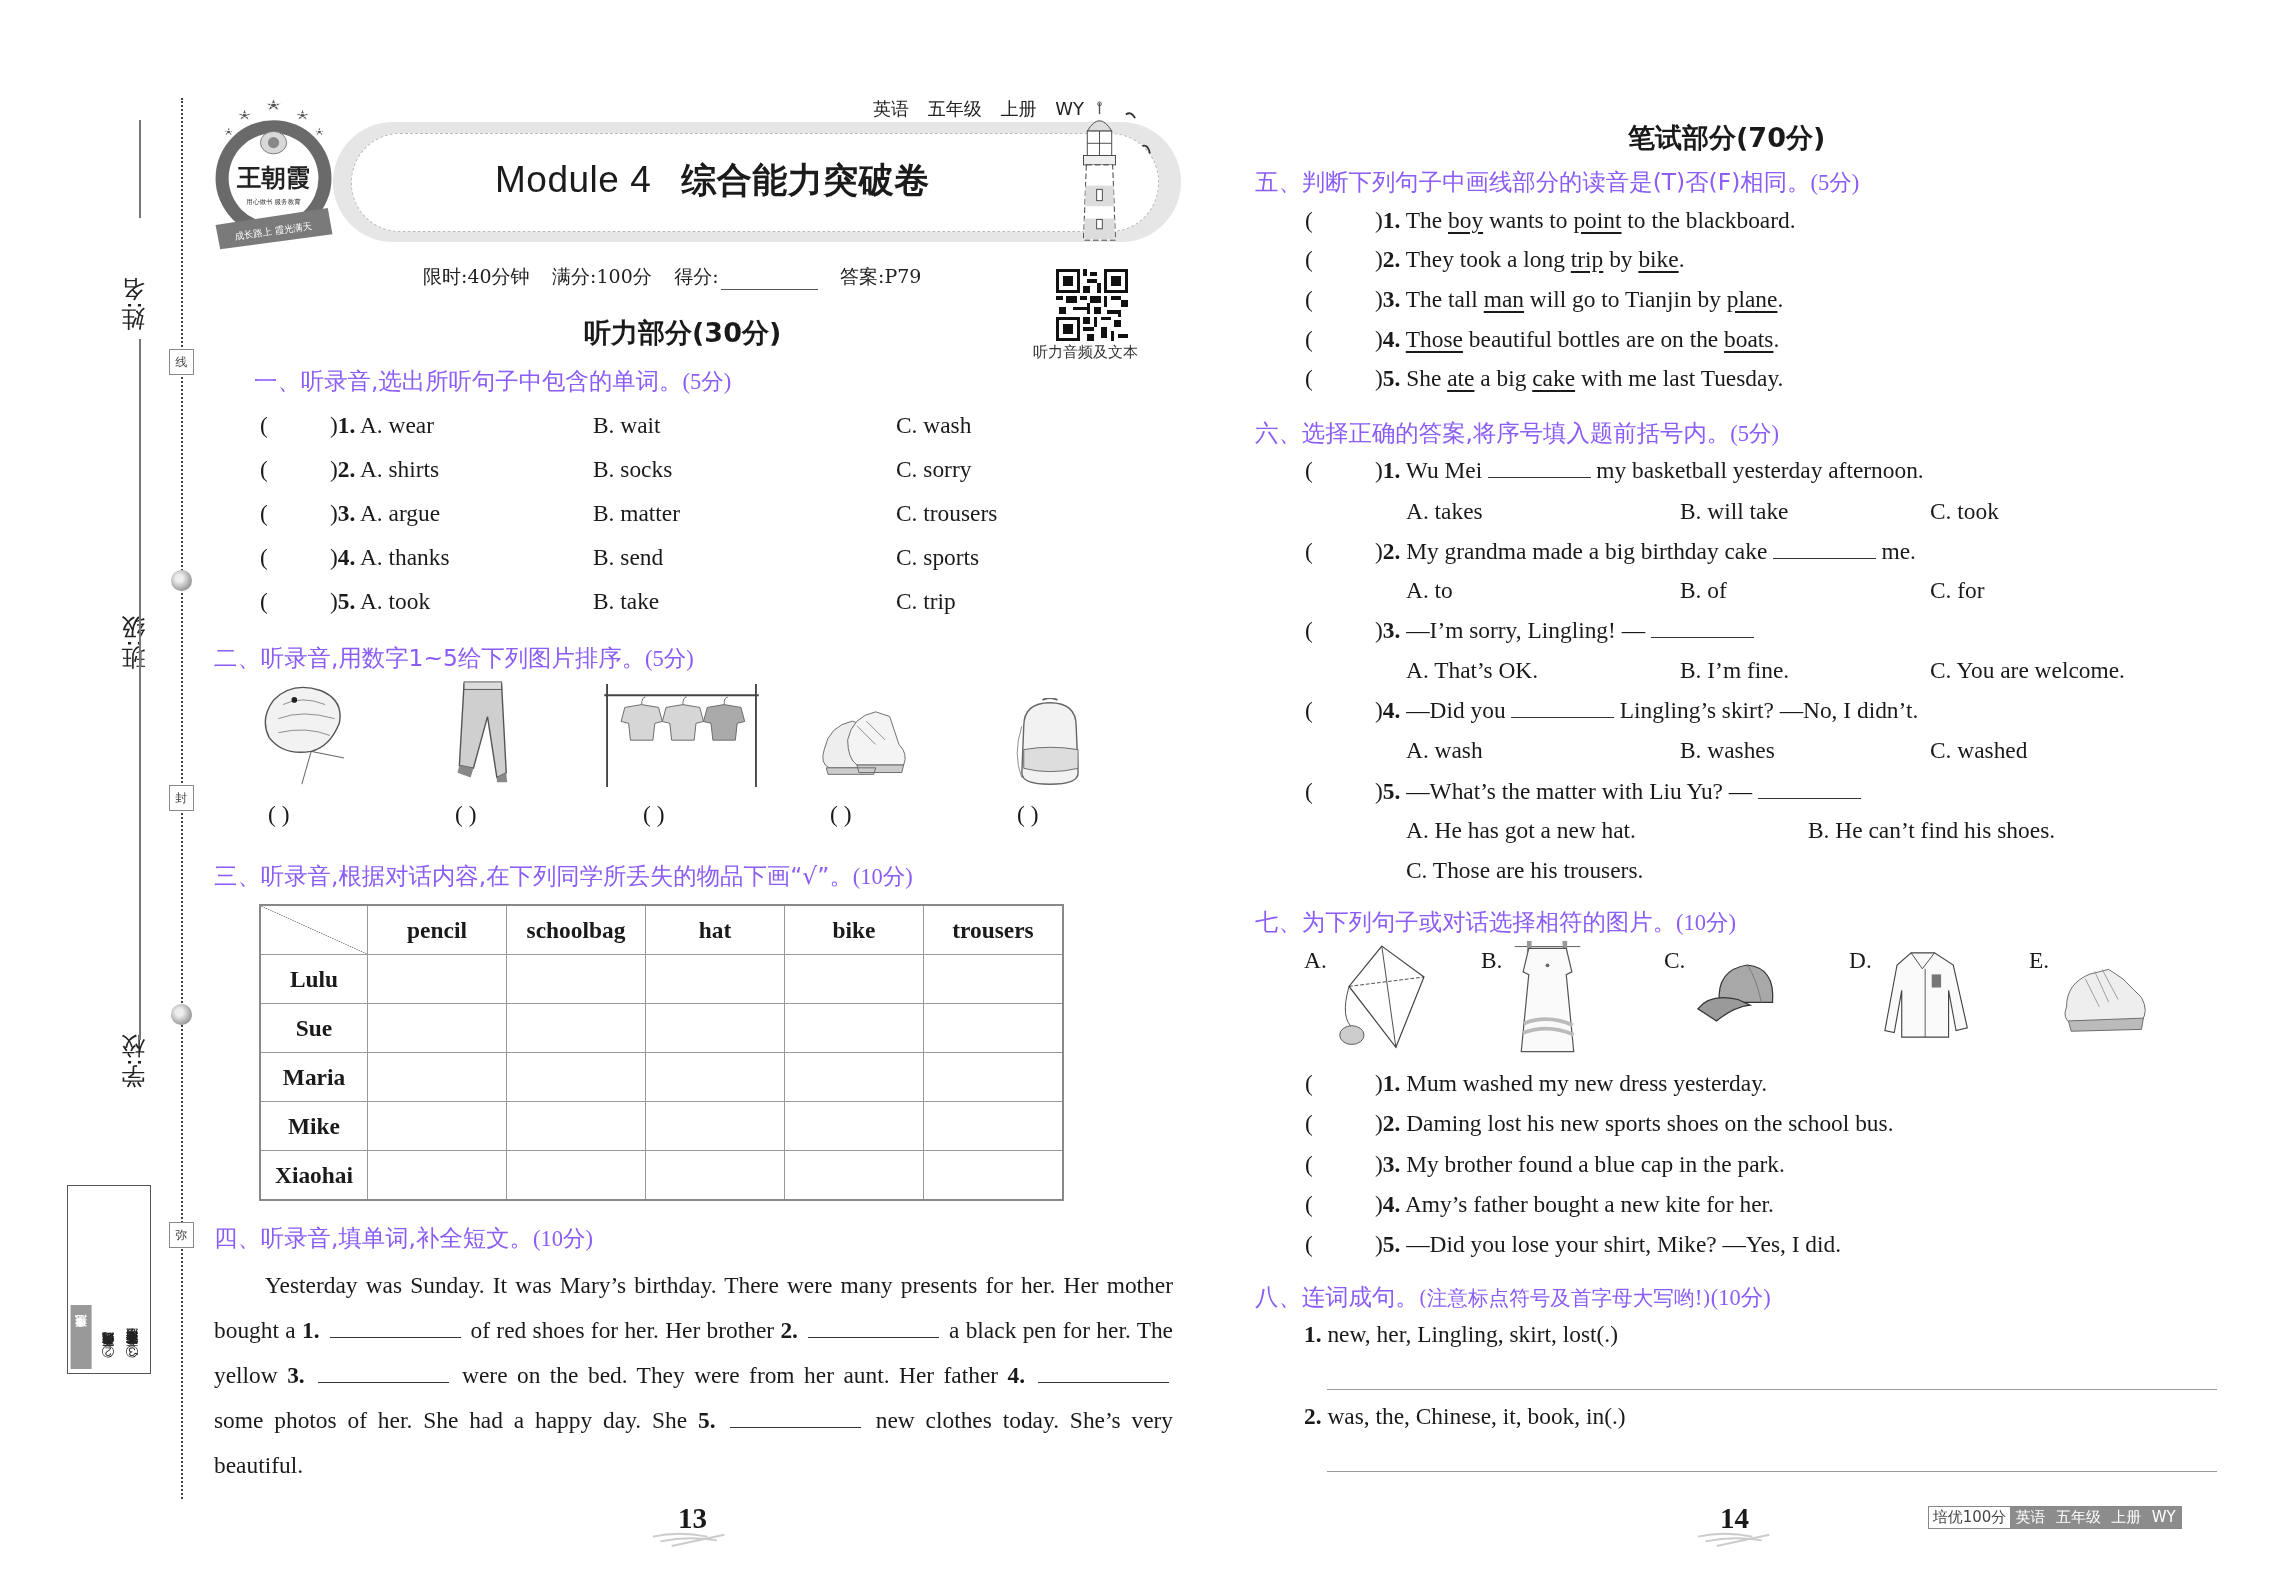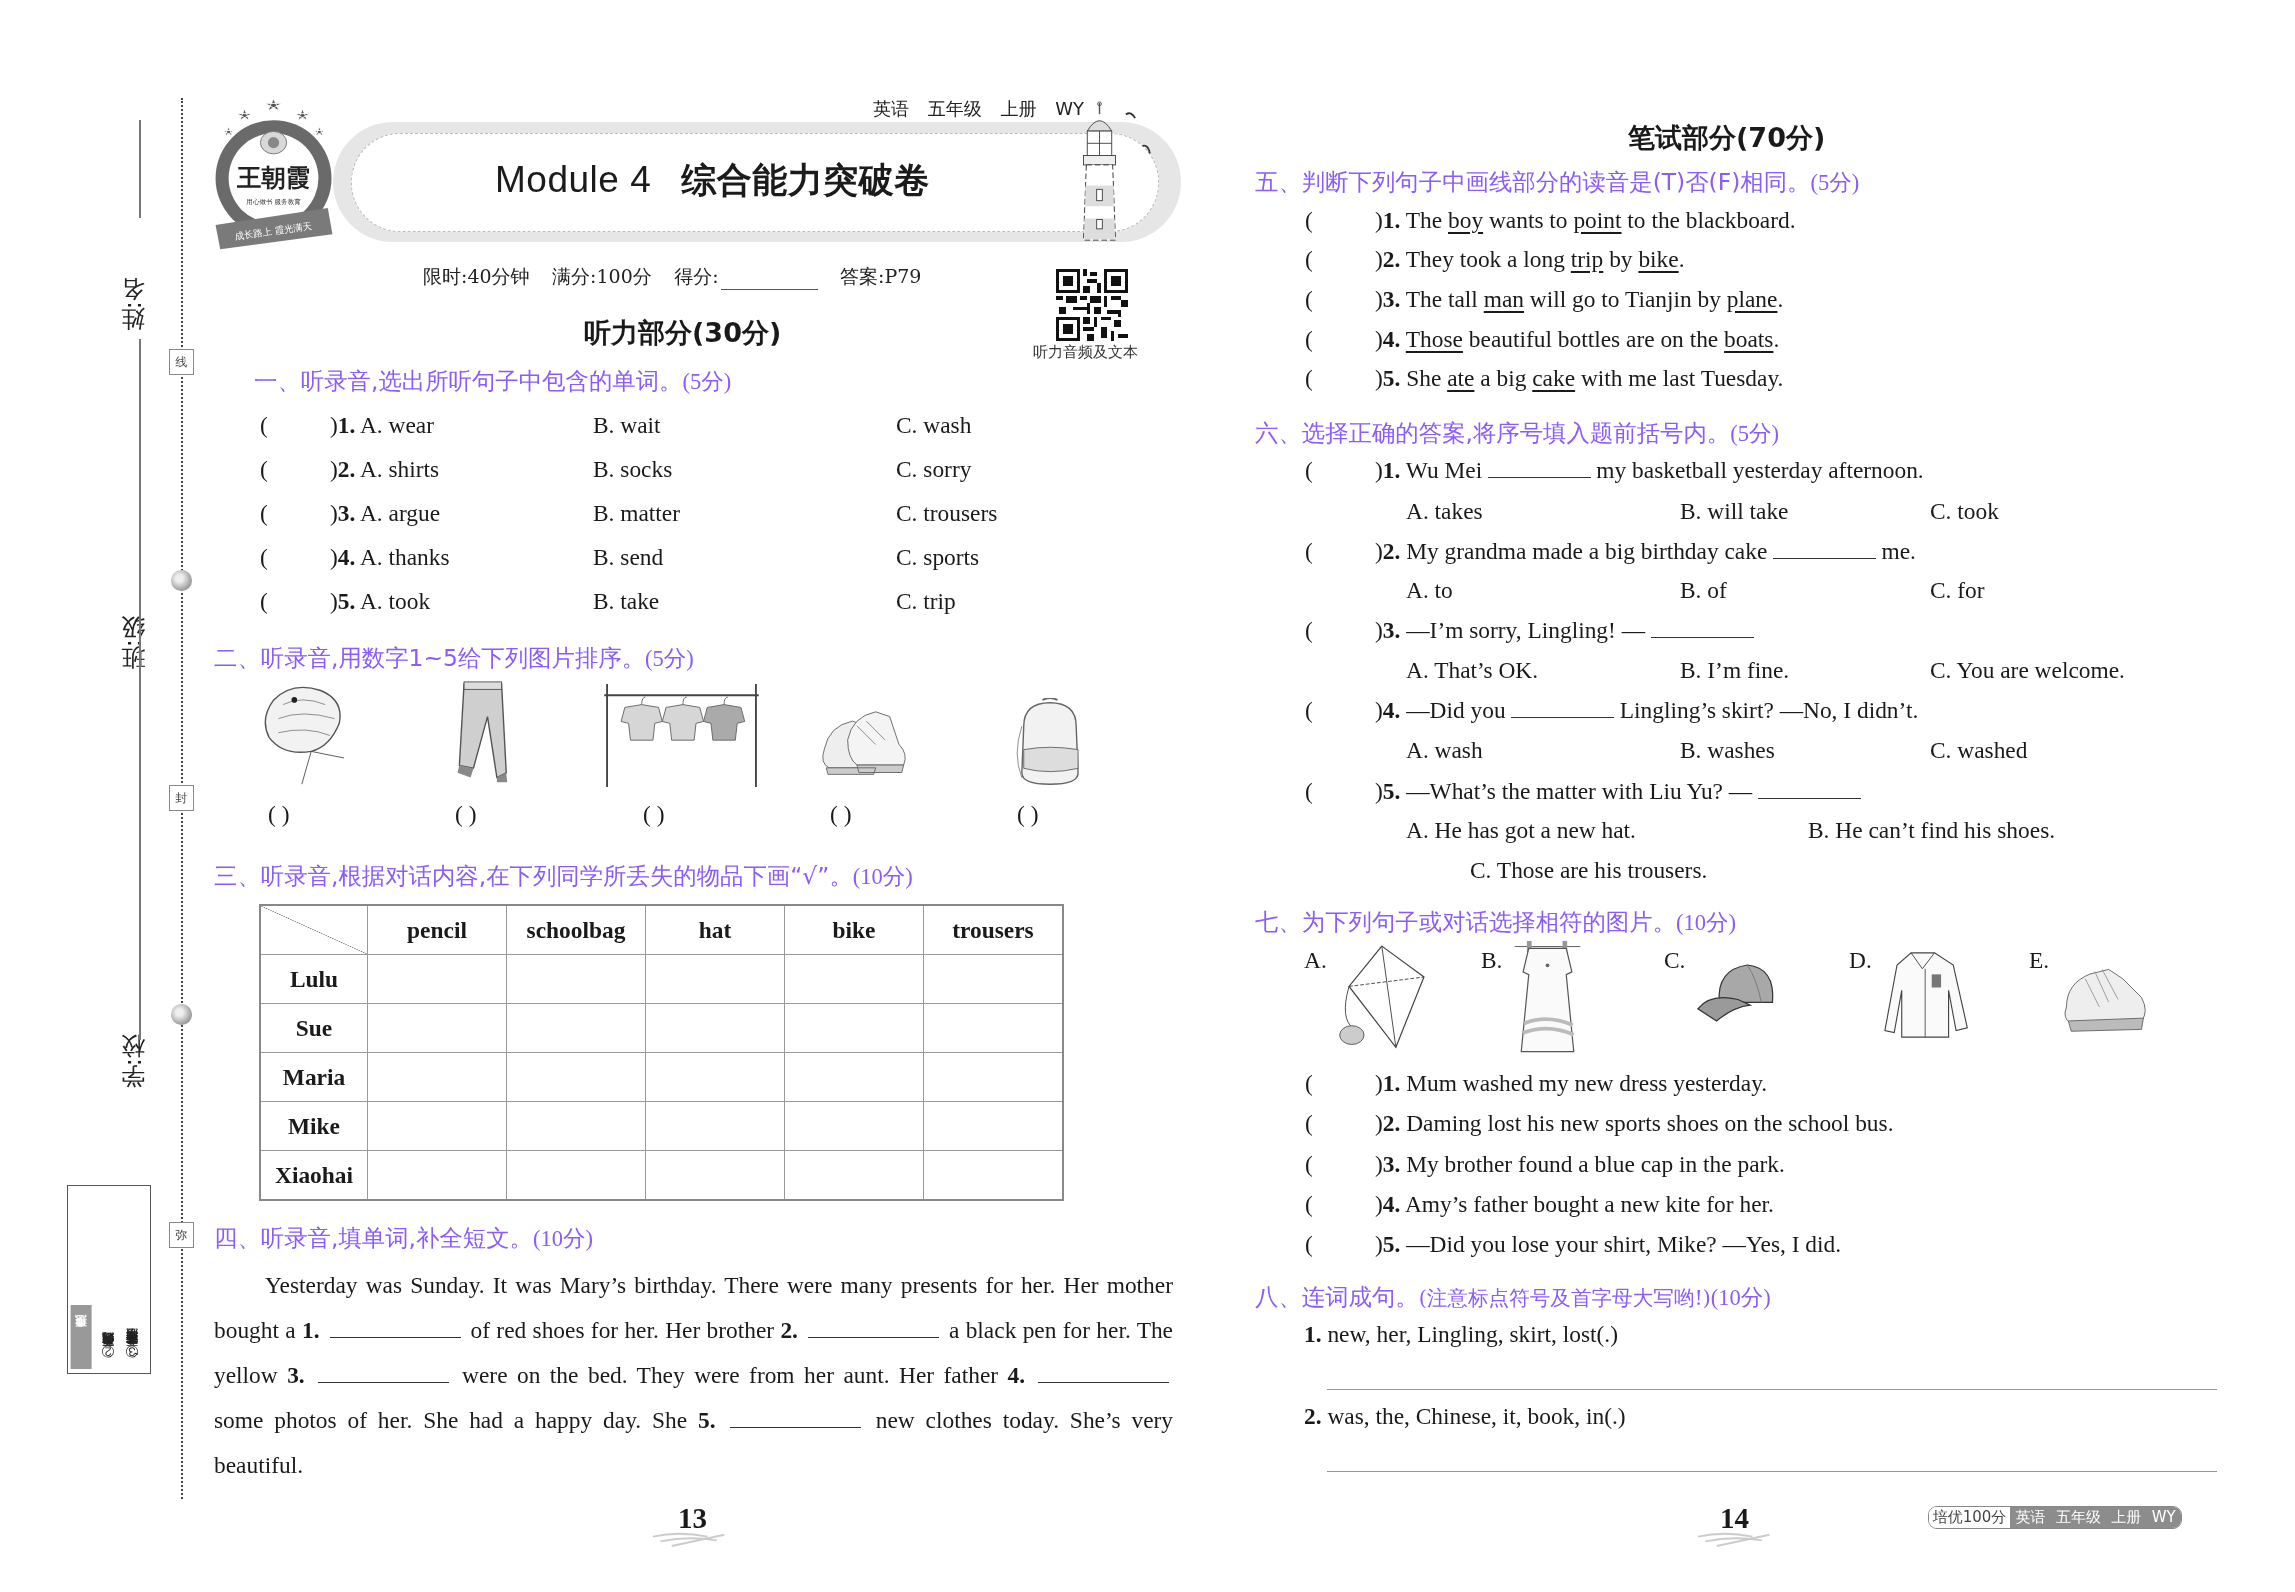--- a/index.html
+++ b/index.html
@@ -59,21 +59,21 @@
   table.lost td.name { width:106px; }
 
   .para { position:absolute; left:214px; top:1263px; width:959px; font-size:23.4px; line-height:45px; text-align:justify; text-align-last:left; }
   .para .ind { display:inline-block; width:51px; }
   .para .bl { display:inline-block; width:131px; border-bottom:1.4px solid #333; height:19px; margin:0 3.7px; vertical-align:baseline; }
 
   .pagenum { position:absolute; font-size:29px; font-weight:bold; font-family:"Liberation Serif","DejaVu Serif",serif; }
   .wave { position:absolute; width:79px; height:19px; }
 
   .ansline { position:absolute; left:1327px; width:890px; border-top:1.9px solid #999; }
-  .footer-badge { position:absolute; left:1928px; top:1506px; height:20.6px; display:flex; border:1.4px solid #888; border-radius:9px; overflow:hidden; font-family:"DejaVu Sans",sans-serif; font-size:15px; }
+  .footer-badge { position:absolute; left:1928px; top:1506px; height:20.6px; display:flex; border:1.4px solid #888; border-radius:0; overflow:hidden; font-family:"DejaVu Sans",sans-serif; font-size:15px; }
   .footer-badge .l { background:#fff; color:#444; padding:0 3.7px; line-height:20.6px; }
   .footer-badge .r { background:#8c8c8c; color:#fff; padding:0 5.6px; line-height:20.6px; word-spacing:5.6px; }
 </style>
 </head>
 <body>
 
 <div class="dotline"></div>
 
 <div class="vlabel" style="top:290px;">姓 名:</div>
 <div class="vline" style="top:120px;height:98px;"></div>
@@ -367,21 +367,21 @@
 <div class="opt" style="left:1930px;top:657px;">C. You are welcome.</div>
 
 <div class="row" style="left:1305px;top:697px;"><span class="paren">(</span>)<span class="num">4.</span> <span>—Did you</span><span class="blankline"></span><span>Lingling’s skirt? —No, I didn’t.</span></div>
 <div class="opt" style="left:1406px;top:737px;">A. wash</div>
 <div class="opt" style="left:1680px;top:737px;">B. washes</div>
 <div class="opt" style="left:1930px;top:737px;">C. washed</div>
 
 <div class="row" style="left:1305px;top:778px;"><span class="paren">(</span>)<span class="num">5.</span> <span>—What’s the matter with Liu Yu? —</span><span class="blankline"></span><span></span></div>
 <div class="opt" style="left:1406px;top:817px;">A. He has got a new hat.</div>
 <div class="opt" style="left:1808px;top:817px;">B. He can’t find his shoes.</div>
-<div class="opt" style="left:1470px;top:857px;text-align:right;">C. Those are his trousers.</div>
+<div class="opt" style="left:1406px;top:857px;text-align:right;">C. Those are his trousers.</div>
 
 <div class="sec-title" style="left:1255px;top:906px;">
   <span>七、为下列句子或对话选择相符的图片。</span><span class="pts">(10分)</span>
 </div>
 
 <div class="opt" style="left:1304px;top:947px;">A.</div>
 <svg class="pic" style="left:1335px;top:944px;width:103px;height:111px;" viewBox="0 0 110 118">
   <polygon points="50,2 95,35 65,110 15,45" fill="none" stroke="#444" stroke-width="1.3"></polygon>
   <line x1="50" y1="2" x2="65" y2="110" stroke="#444"></line>
   <line x1="15" y1="45" x2="95" y2="35" stroke="#444" stroke-dasharray="4,2"></line>

